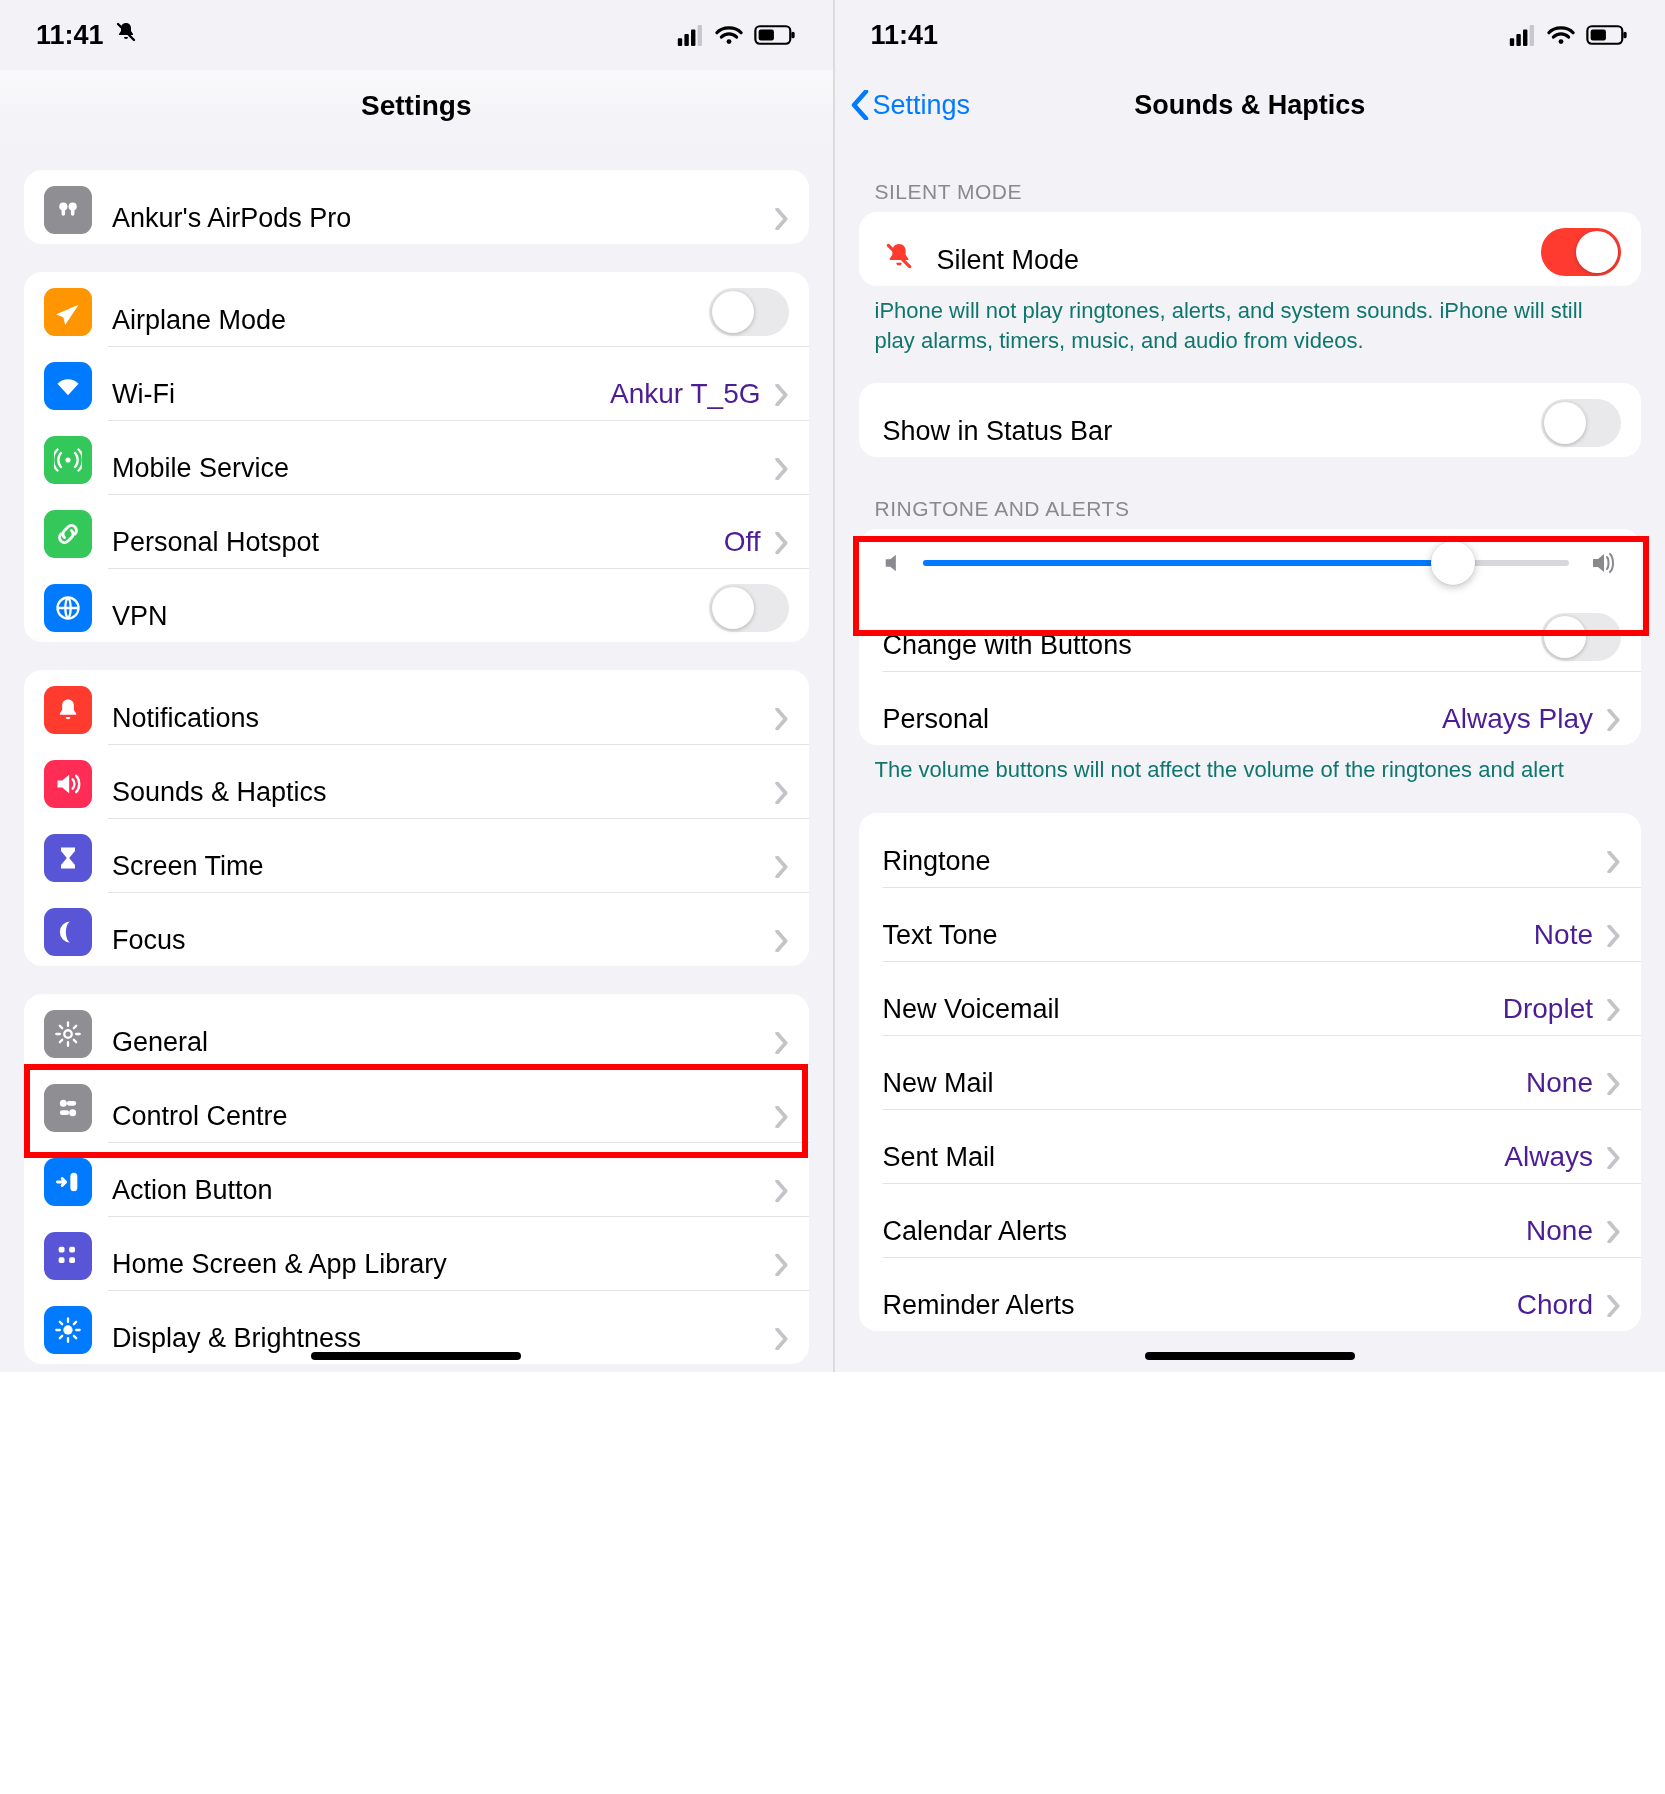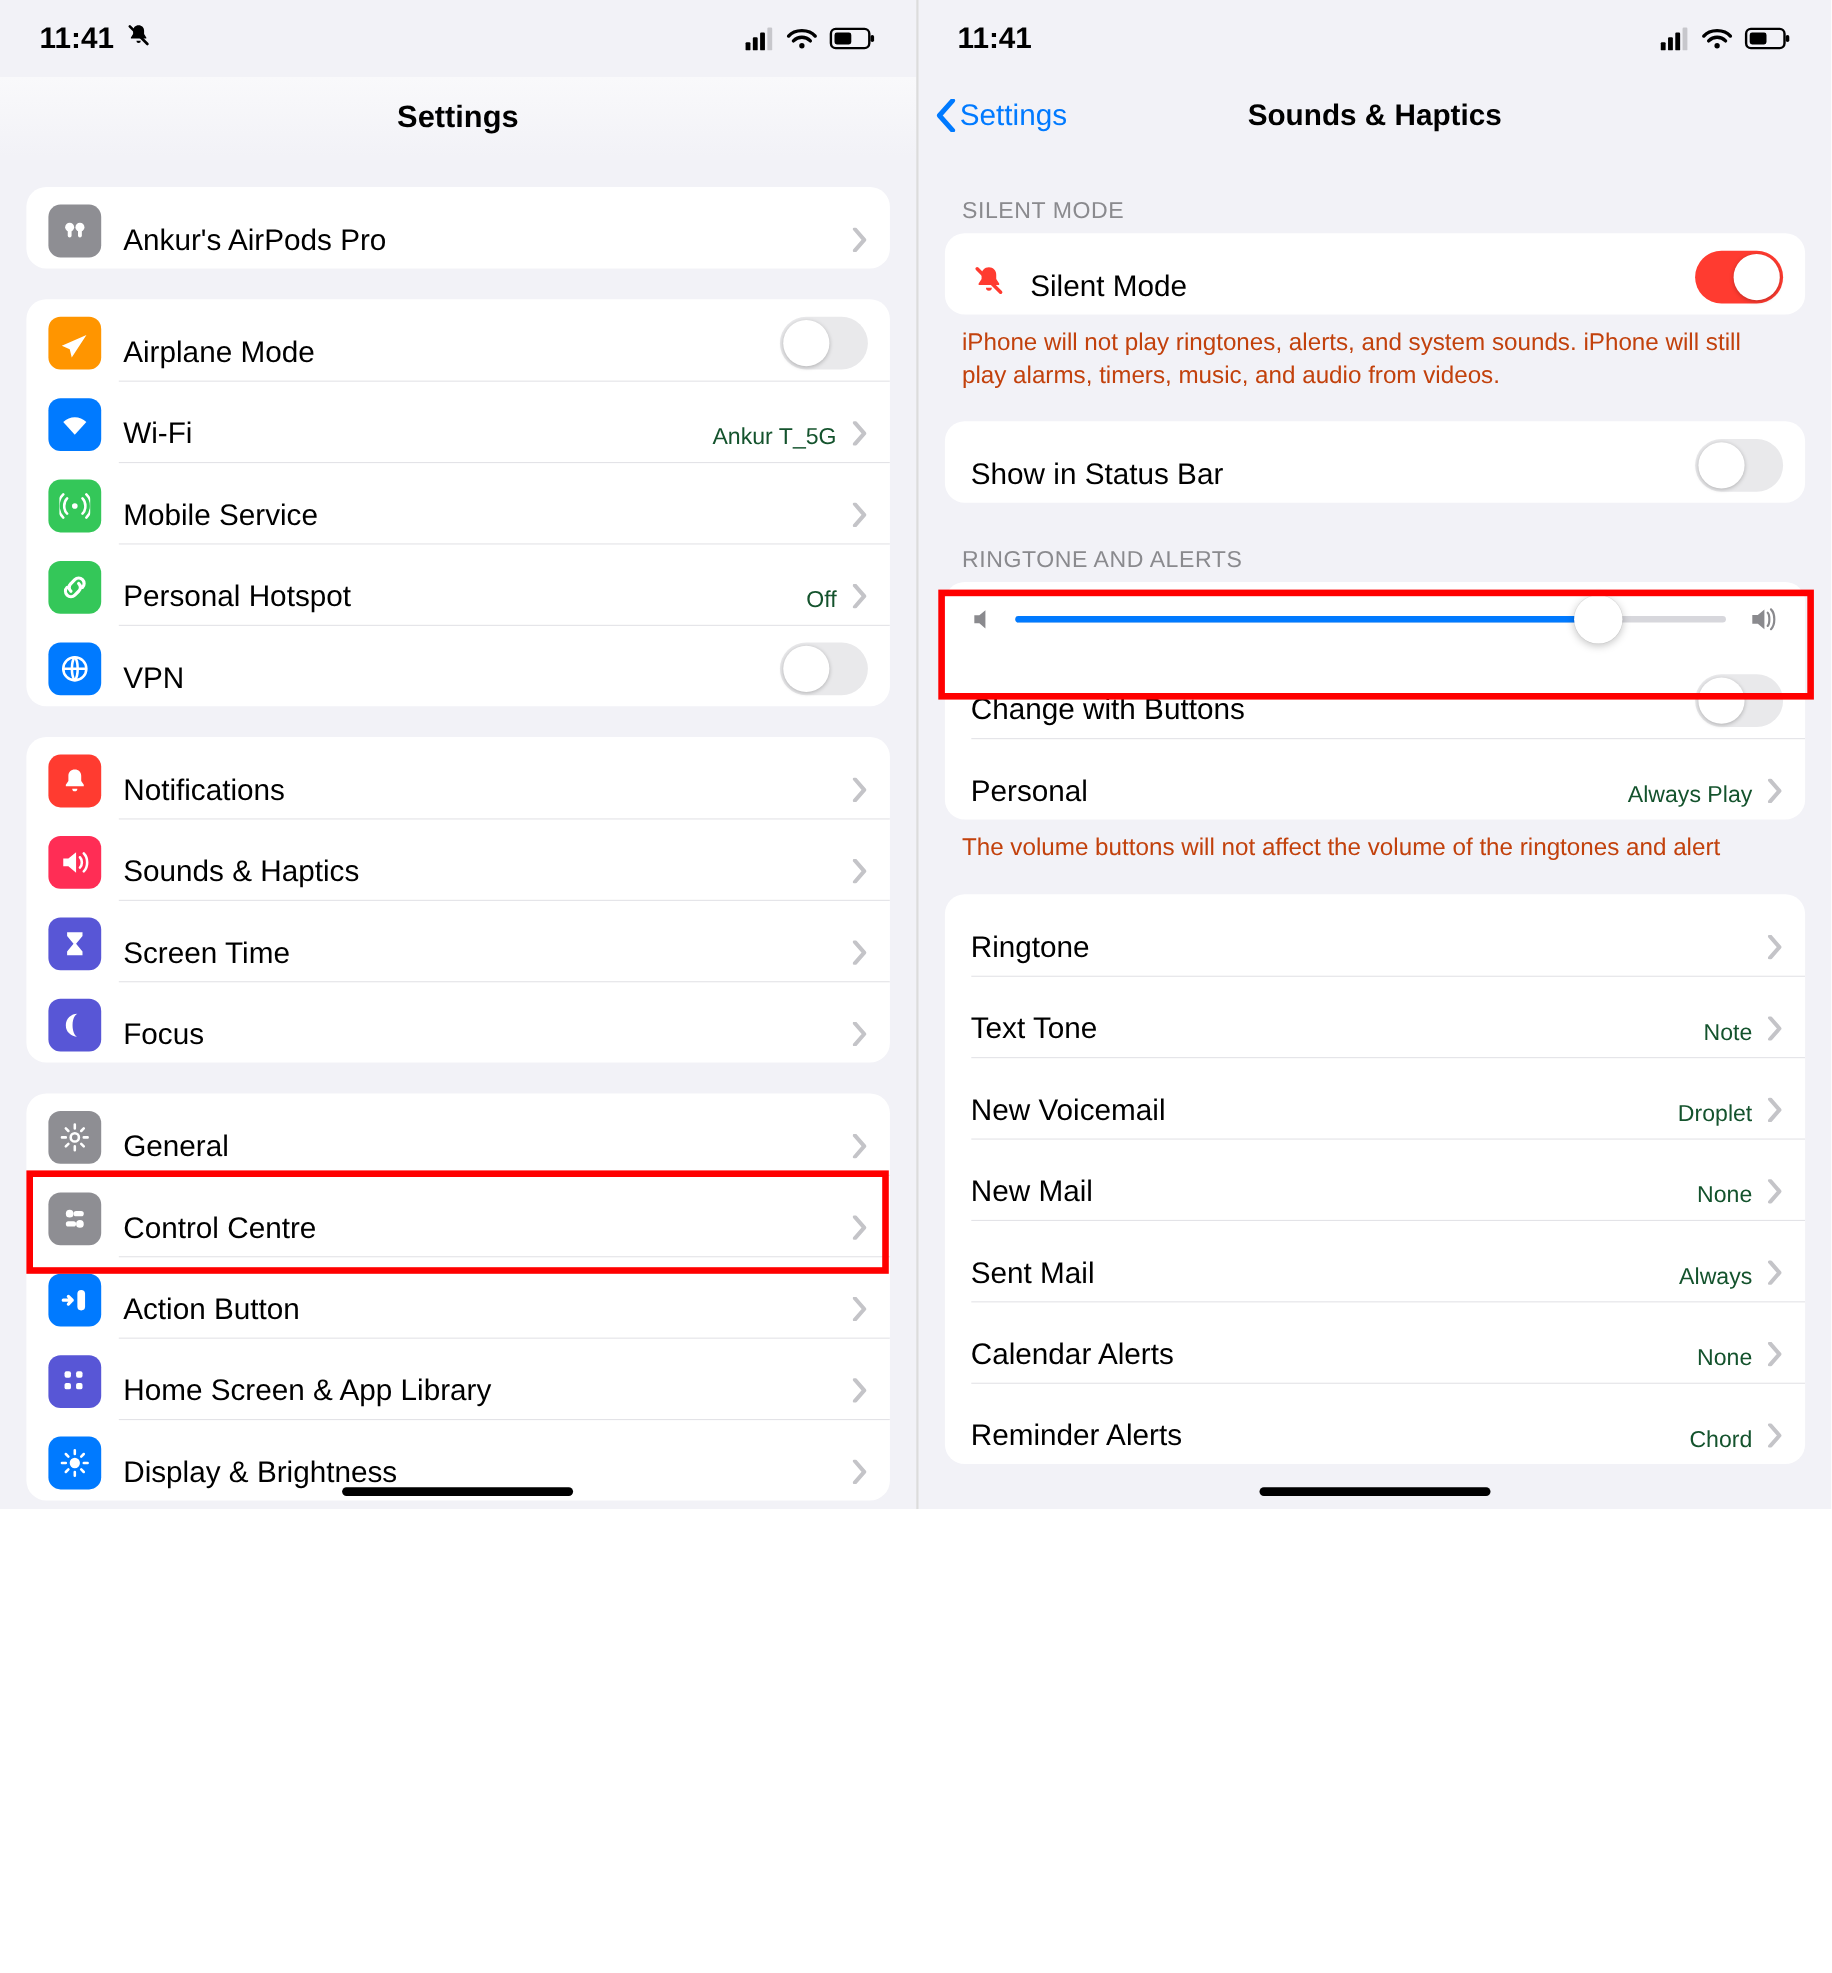--- a/index.html
+++ b/index.html
@@ -81,21 +81,21 @@
     overflow: hidden;
   }
   .group-header {
     margin: 40px 40px 8px 40px;
     color: #8a8a8e;
     font-size: 21px;
     letter-spacing: 0.5px;
   }
   .group-footer {
     margin: 10px 40px 0 40px;
-    color: #c2410c;
+    color: #0f766e;
     font-size: 22px;
     line-height: 1.35;
   }
 
   
   .row {
     display: flex;
     align-items: flex-end;
     min-height: 74px;
     padding: 10px 20px 10px 20px;
@@ -119,22 +119,22 @@
     align-items: center;
     justify-content: center;
     flex: 0 0 48px;
   }
   .row .icon-wrap svg { width: 28px; height: 28px; fill: #fff; }
   .row .label {
     font-size: 27px;
     flex: 1 1 auto;
   }
   .row .detail {
-    font-size: 21px;
-    color: #14532d;
+    font-size: 28px;
+    color: #4c1d95;
     margin-right: 8px;
   }
   .row .chevron svg { width: 14px; height: 22px; }
   .row .chevron { color: #c4c4c8; margin-left: 6px; }
 
   
   .toggle {
     width: 80px;
     height: 48px;
     border-radius: 24px;

